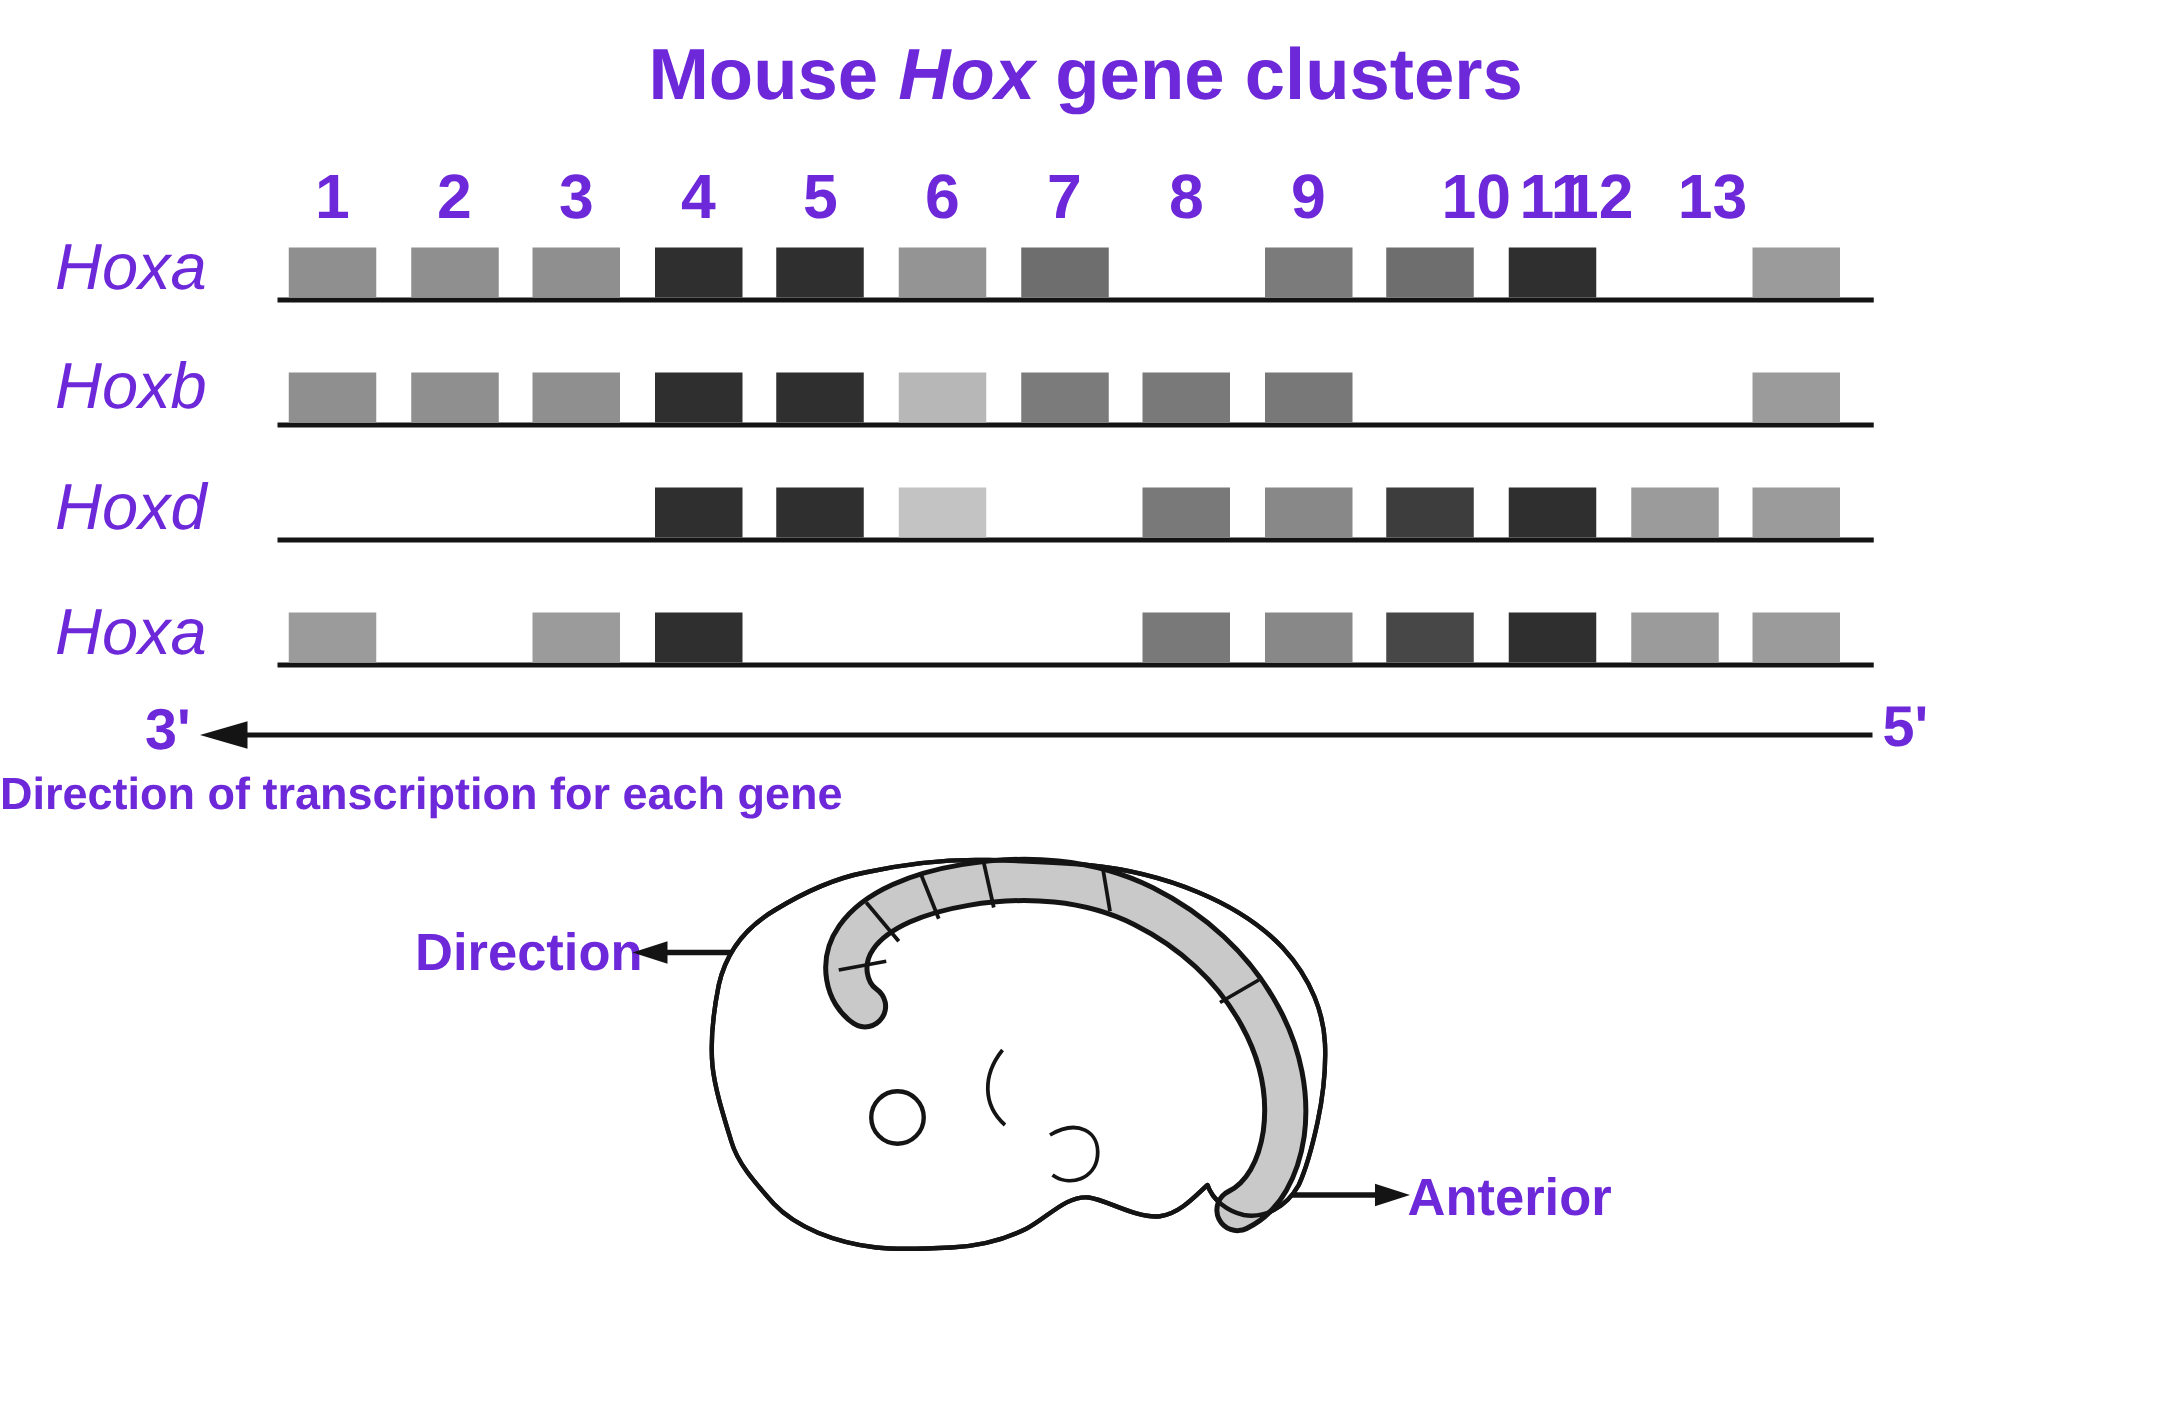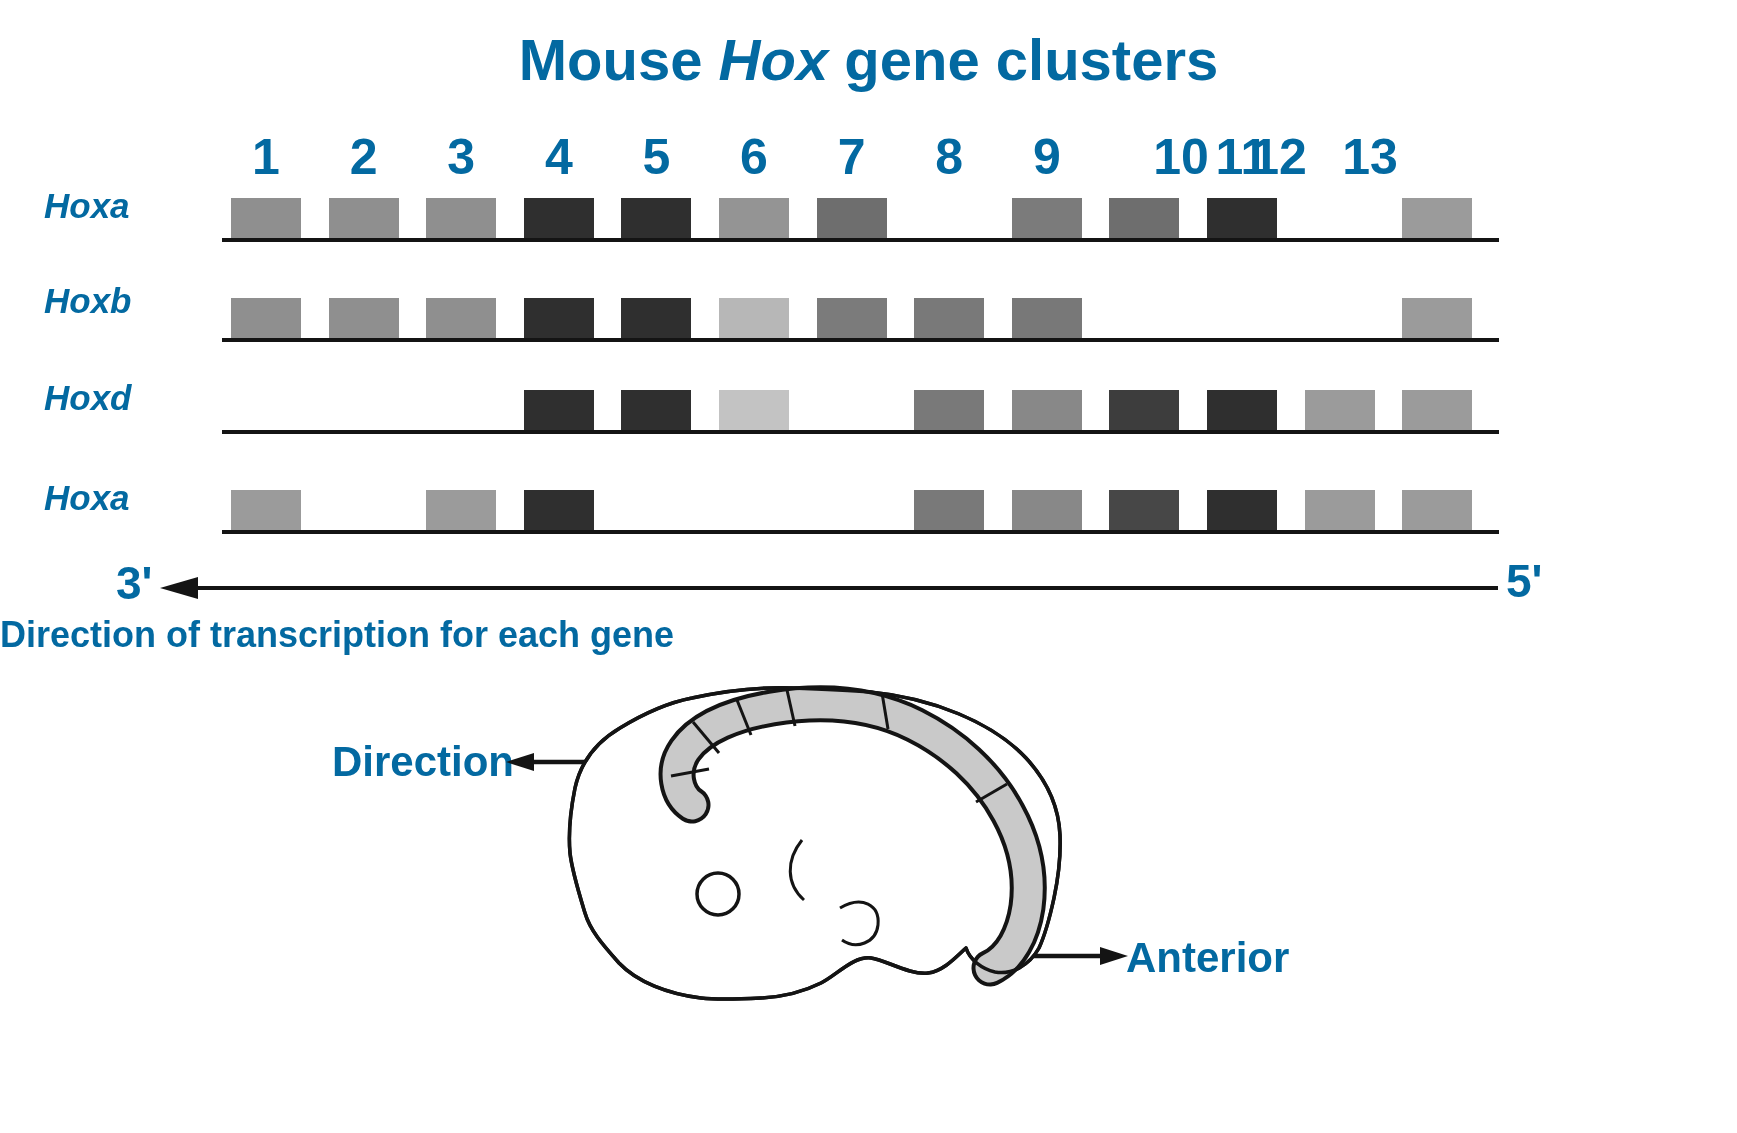--- a/index.html
+++ b/index.html
@@ -3,21 +3,21 @@
 <meta charset="utf-8">
 <style>
   * { box-sizing: border-box; }
   html, body { margin: 0; padding: 0; background: #ffffff; }
   .canvas {
     position: relative;
     width: 1737px;
     height: 1133px;
     background: #ffffff;
     font-family: "Liberation Sans", sans-serif;
-    color: #0369a1;
+    color: #6d28d9;
     overflow: hidden;
   }
   .title {
     position: absolute;
     top: 26px; left: 0;
     width: 100%;
     text-align: center;
     font-size: 58px;
     font-weight: 700;
     margin: 0;
@@ -27,22 +27,22 @@
     position: absolute;
     top: 128px;
     width: 80px;
     text-align: center;
     font-size: 50px;
     font-weight: 700;
   }
   .row-label {
     position: absolute;
     left: 44px;
-    font-size: 35px;
-    font-weight: 700;
+    font-size: 52px;
+    font-weight: 400;
     font-style: italic;
     line-height: 1.0;
   }
   .row-line {
     position: absolute;
     left: 222px;
     width: 1277px;
     height: 4px;
     background: #141414;
   }

